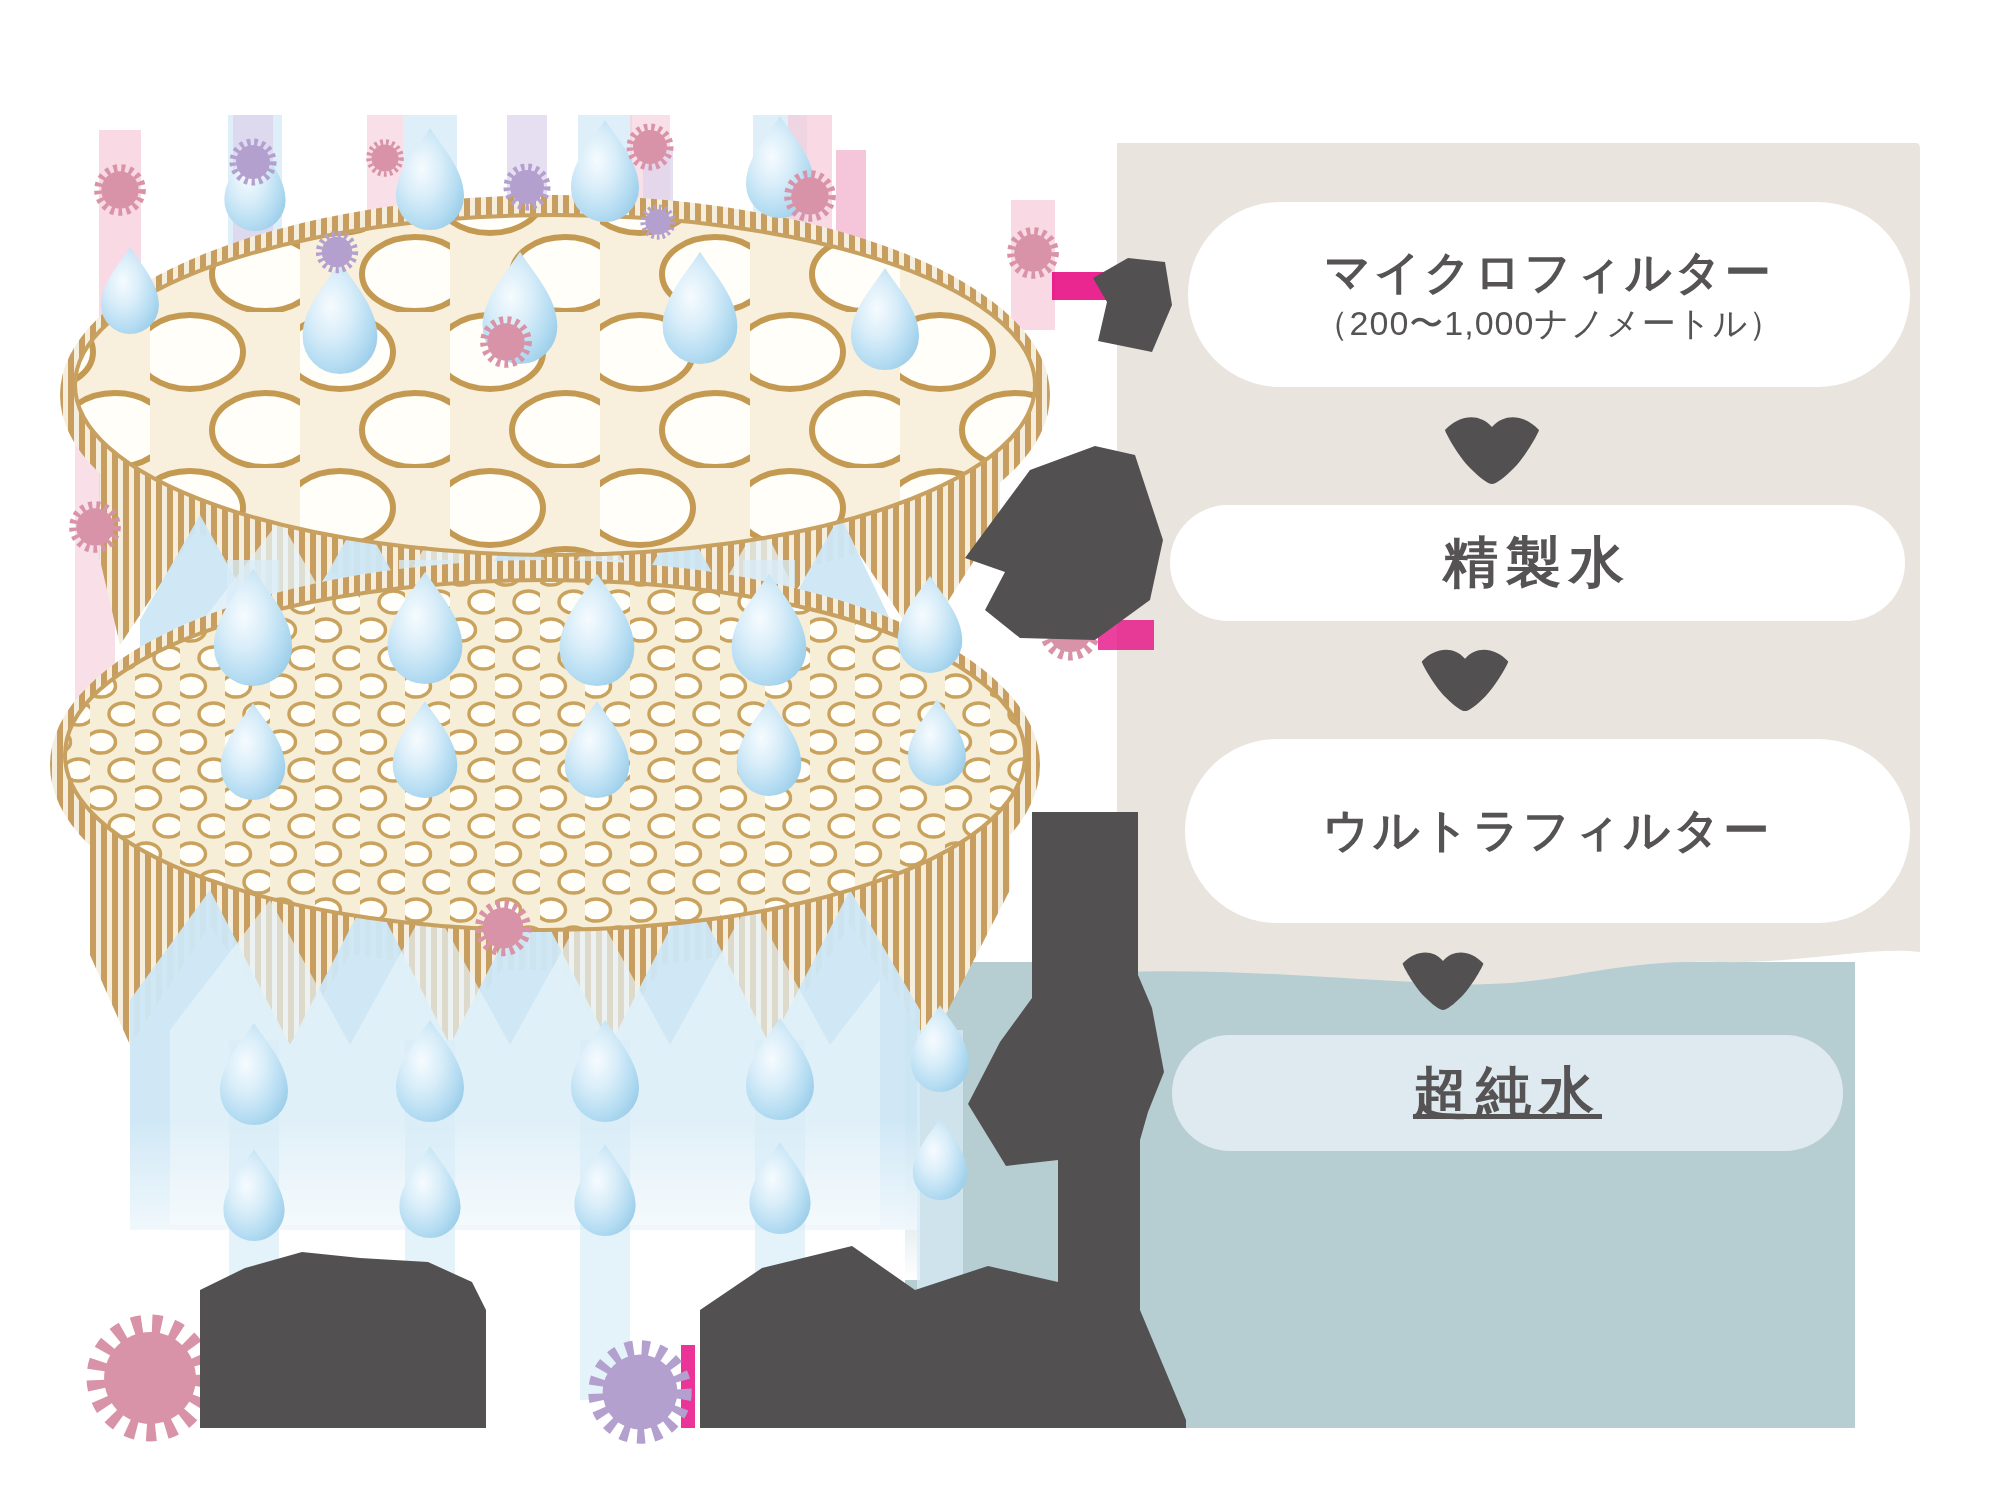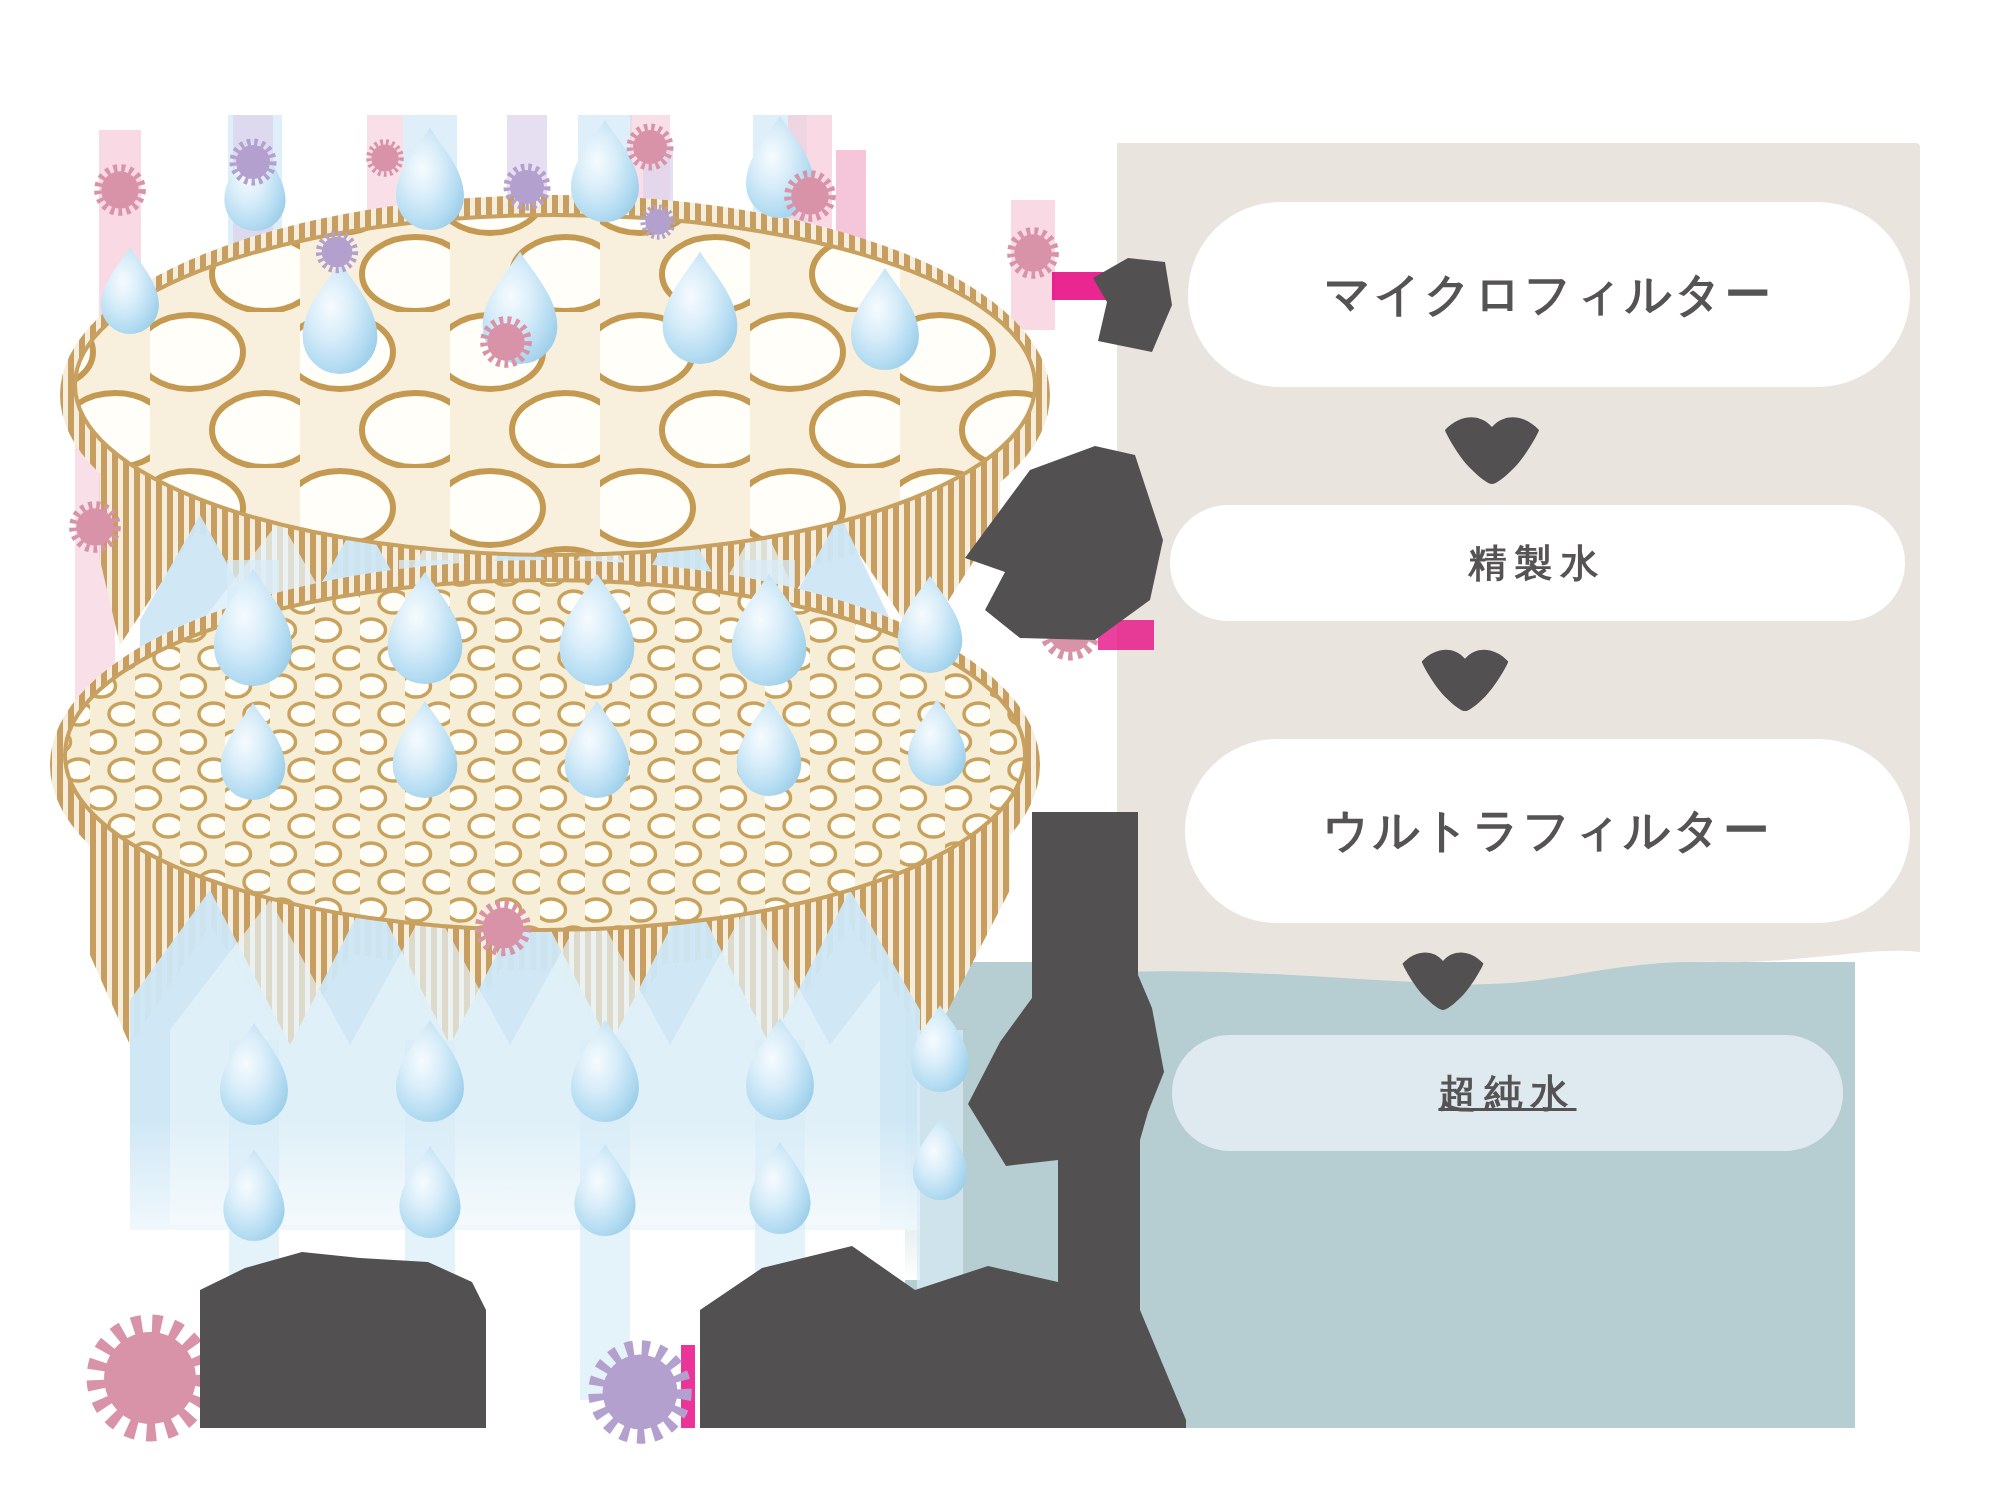--- a/index.html
+++ b/index.html
@@ -3,21 +3,21 @@
 <meta charset="utf-8">
 <style>
   html,body{margin:0;padding:0;background:#ffffff;}
   body{font-family:"Liberation Sans", sans-serif;}
   .stage{position:relative;width:2000px;height:1508px;overflow:hidden;background:#ffffff;}
   .stage svg.art{position:absolute;left:0;top:0;}
   .pill{position:absolute;display:flex;flex-direction:column;align-items:center;justify-content:center;
         background:#ffffff;color:#565354;text-align:center;}
   .pill .t1{font-size:46px;font-weight:bold;letter-spacing:3px;line-height:1.25;}
   .pill .t2{font-size:34px;font-weight:500;letter-spacing:1px;line-height:1.3;}
-  .pill .big{font-size:38px;font-weight:bold;letter-spacing:8px;}
+  .pill .big{font-size:55px;font-weight:bold;letter-spacing:8px;}
   #pill-micro{left:1188px;top:202px;width:722px;height:185px;border-radius:94px;}
   #pill-purified{left:1170px;top:505px;width:735px;height:116px;border-radius:58px;}
   #pill-ultraf{left:1185px;top:739px;width:725px;height:184px;border-radius:93px;}
   #pill-ultrapure{left:1172px;top:1035px;width:671px;height:116px;border-radius:58px;background:#dfeaf0;text-decoration:underline;}
 </style>
 </head>
 <body>
 
 <div class="stage">
 
@@ -173,20 +173,21 @@
       <path d="M1032,812 L1138,812 L1138,975 L1152,1008 L1164,1072 L1148,1112 L1140,1140 L1140,1310 L1186,1420 L1186,1428 L700,1428 L700,1310 L762,1268 L852,1246 L915,1290 L988,1266 L1058,1282 L1058,1160 L1006,1166 L968,1104 L1000,1042 L1032,998 Z"></path>
       <path d="M200,1290 L245,1268 L302,1252 L360,1258 L428,1262 L472,1282 L486,1310 L486,1428 L200,1428 Z"></path>
       <use href="#downArrow" transform="translate(1492,448)"></use>
       <use href="#downArrow" transform="translate(1465,678) scale(0.92)"></use>
       <use href="#downArrow" transform="translate(1443,979) scale(0.86)"></use>
     </g>
   </svg>
 
   <div class="pill" id="pill-micro">
     <div class="t1">マイクロフィルター</div>
+    <div class="t2">（200〜1,000ナノメートル）</div>
   </div>
 
   <div class="pill" id="pill-purified">
     <div class="big">精製水</div>
   </div>
 
   <div class="pill" id="pill-ultraf">
     <div class="t1">ウルトラフィルター</div>
   </div>
 

